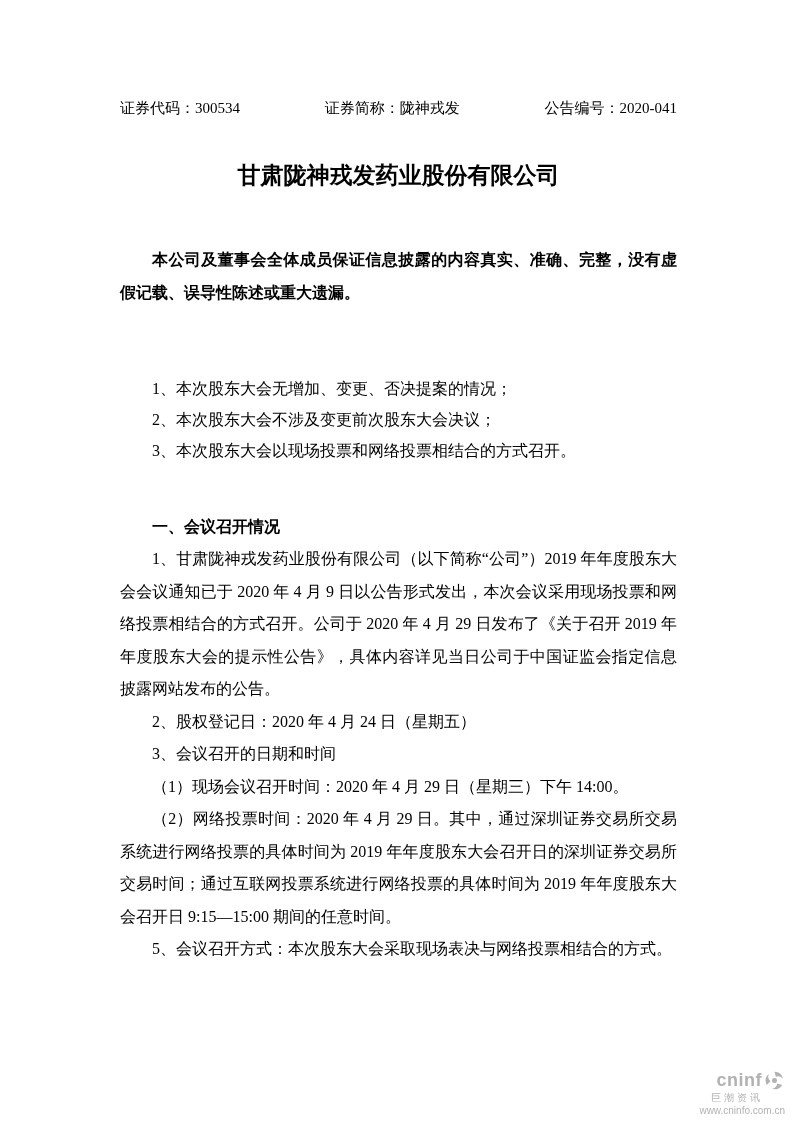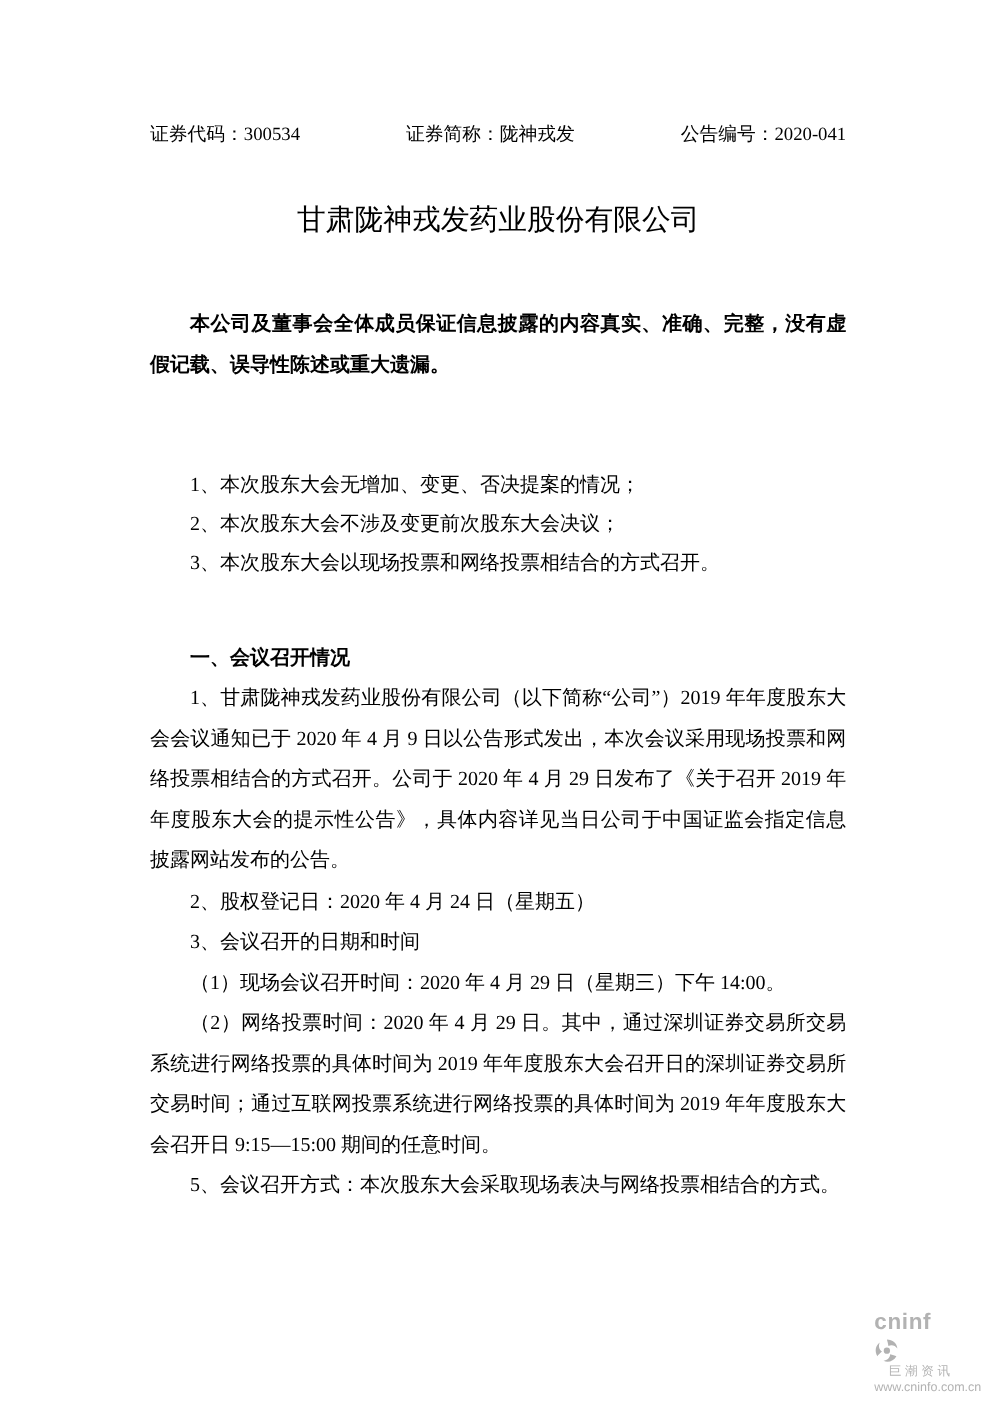--- a/index.html
+++ b/index.html
@@ -23,21 +23,21 @@
   .doc-header {
     display: flex;
     justify-content: space-between;
     font-size: 15px;
     line-height: 20px;
     gap: 12px;
   }
   .title-block {
     margin-top: 36px;
     text-align: center;
-    font-weight: normal;
+    font-weight: bold;
     font-size: 23px;
     line-height: 43px;
   }
   .disclaimer {
     margin-top: 46px;
     font-weight: bold;
     font-size: 16px;
     line-height: 33px;
     text-indent: 32px;
     text-align: justify;
@@ -72,24 +72,23 @@
     position: absolute;
     right: 8px;
     bottom: 6px;
     text-align: right;
     color: #b2b2b2;
     font-family: "Liberation Sans", "DejaVu Sans", sans-serif;
     line-height: 1.1;
   }
   .brand-row {
     display: flex;
-    align-items: flex-start;
+    align-items: center;
     justify-content: flex-end;
     gap: 2px;
-    flex-direction: column;
   }
   .brand {
     font-size: 18px;
     font-weight: bold;
     letter-spacing: 0.5px;
   }
   .swirl-icon { display: inline-block; width: 21px; height: 21px; }
   .brand-cn {
     font-size: 10px;
     letter-spacing: 3px;

